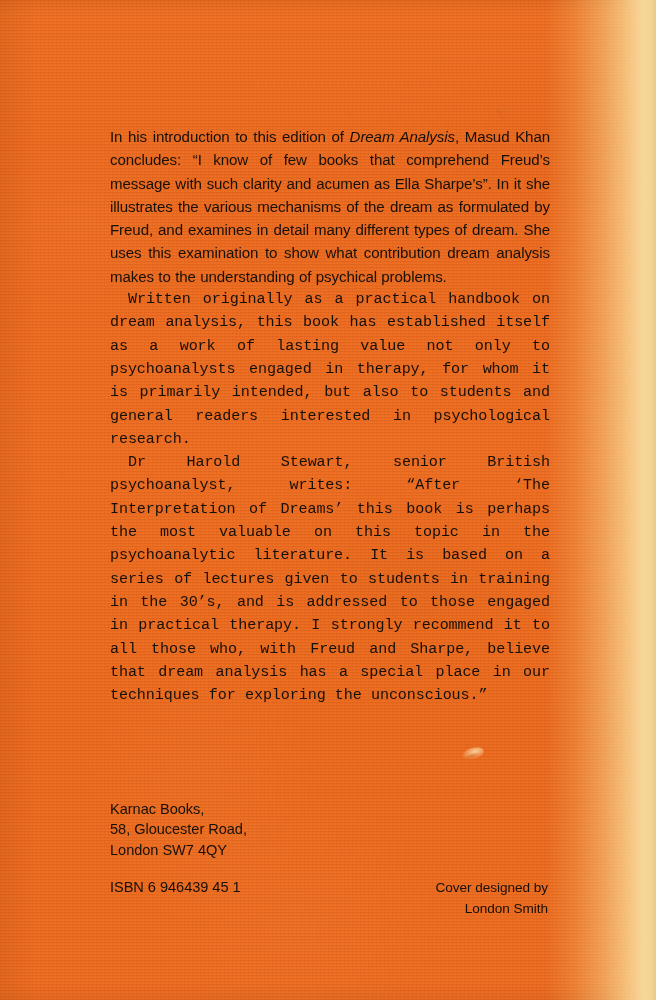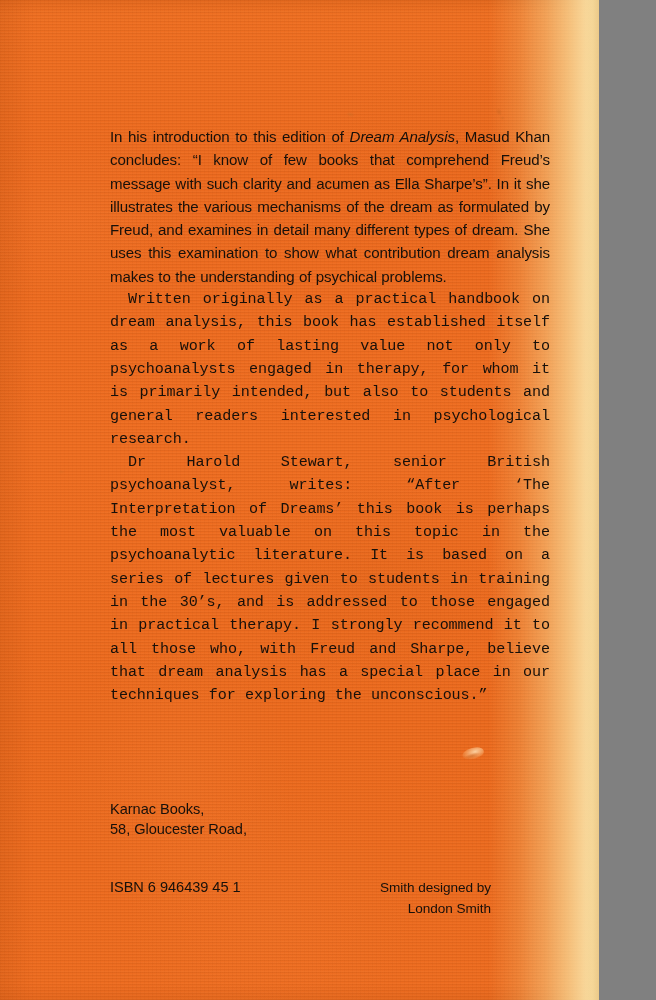--- a/index.html
+++ b/index.html
@@ -3,21 +3,21 @@
 <meta charset="utf-8">
 <style>
   html, body {
     margin: 0;
     padding: 0;
     background: #808080;
   }
 
   .cover {
     position: relative;
-    width: 599px;
+    width: 656px;
     height: 1000px;
     overflow: hidden;
     background: #ED6B20;
     font-family: "Liberation Sans", sans-serif;
     -webkit-font-smoothing: antialiased;
   }
 
   
   .cover-base {
     position: absolute;
@@ -295,22 +295,23 @@
 
   <div class="blurb">
     <p>In his introduction to this edition of <span class="title-italic">Dream Analysis</span>, Masud Khan concludes: “I know of few books that comprehend Freud’s message with such clarity and acumen as Ella Sharpe’s”. In it she illustrates the various mechanisms of the dream as formulated by Freud, and examines in detail many different types of dream. She uses this examination to show what contribution dream analysis makes to the understanding of psychical problems.</p>
     <p>Written originally as a practical handbook on dream analysis, this book has established itself as a work of lasting value not only to psychoanalysts engaged in therapy, for whom it is primarily intended, but also to students and general readers interested in psychological research.</p>
     <p class="last">Dr Harold Stewart, senior British psychoanalyst, writes: “After ‘The Interpretation of Dreams’ this book is perhaps the most valuable on this topic in the psychoanalytic literature. It is based on a series of lectures given to students in training in the 30’s, and is addressed to those engaged in practical therapy. I strongly recommend it to all those who, with Freud and Sharpe, believe that dream analysis has a special place in our techniques for exploring the unconscious.”</p>
   </div>
 
   <div class="imprint">
     <div>Karnac Books,</div>
     <div>58, Gloucester Road,</div>
+    <div>London SW7 4QY</div>
   </div>
 
   <div class="isbn">ISBN 6 946439 45 1</div>
 
   <div class="designer">
-    <div>Smith designed by</div>
+    <div>Cover designed by</div>
     <div>London Smith</div>
   </div>
 
 </div>
 
 </body></html>

